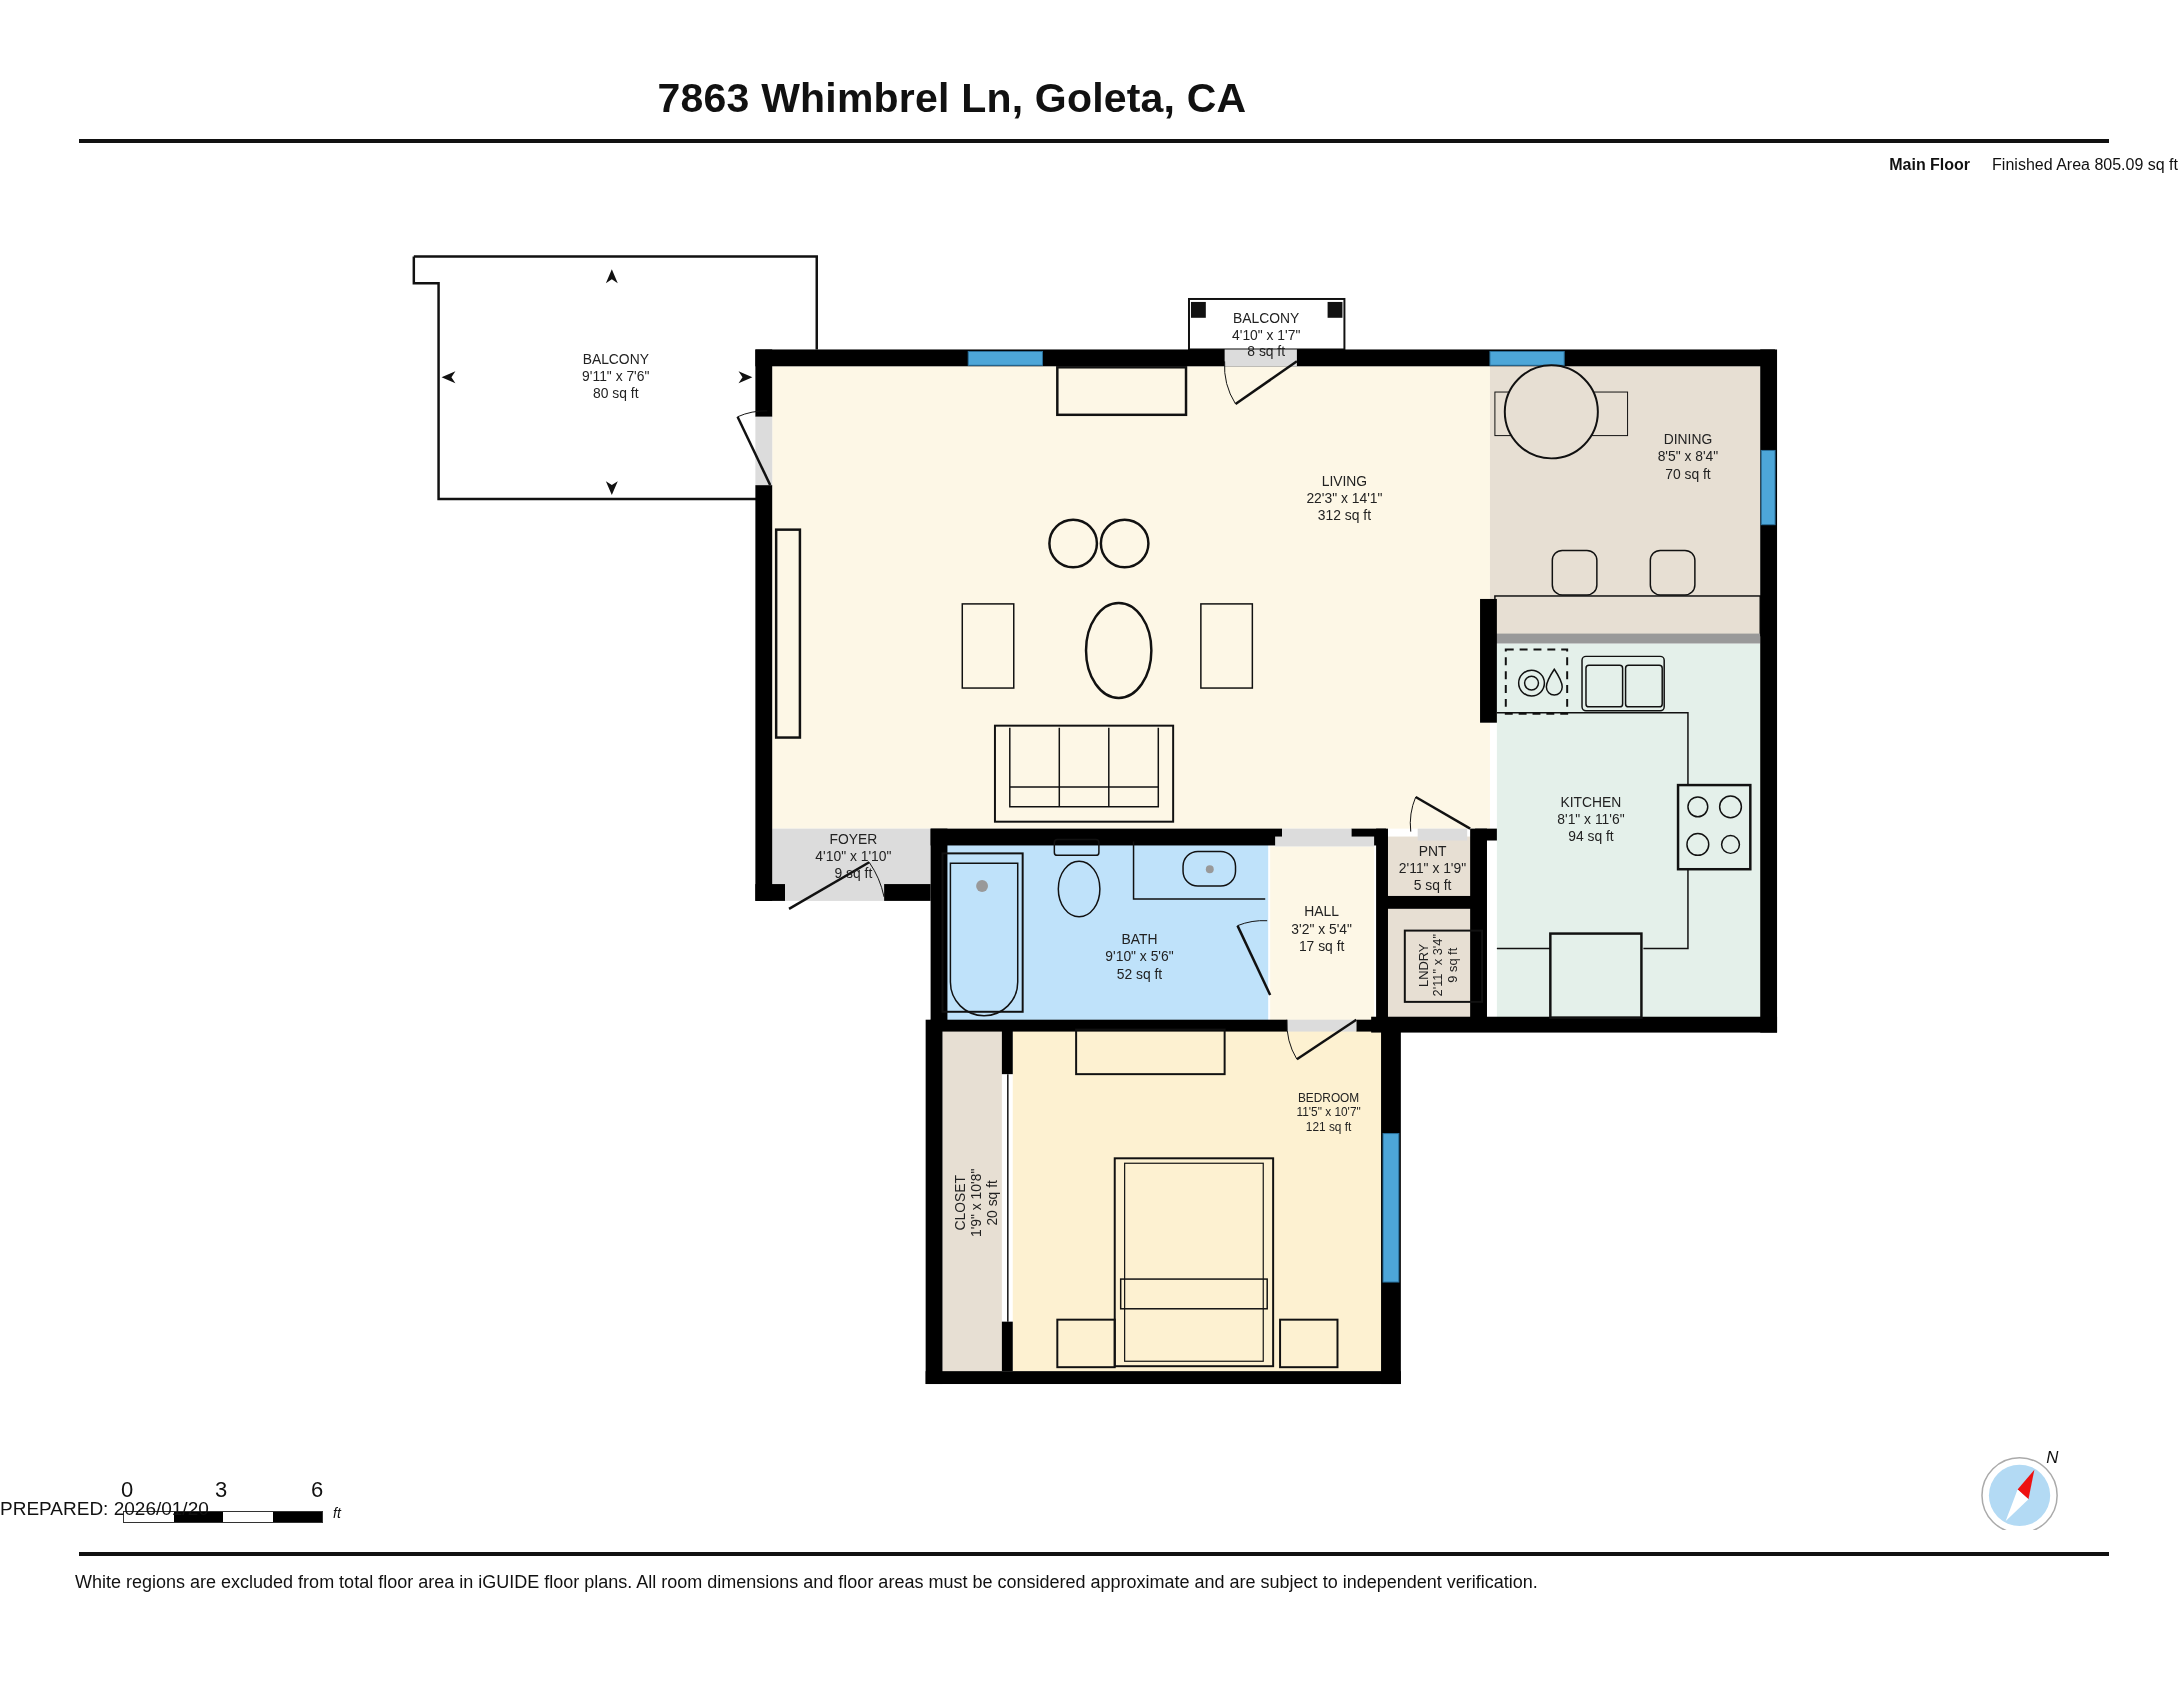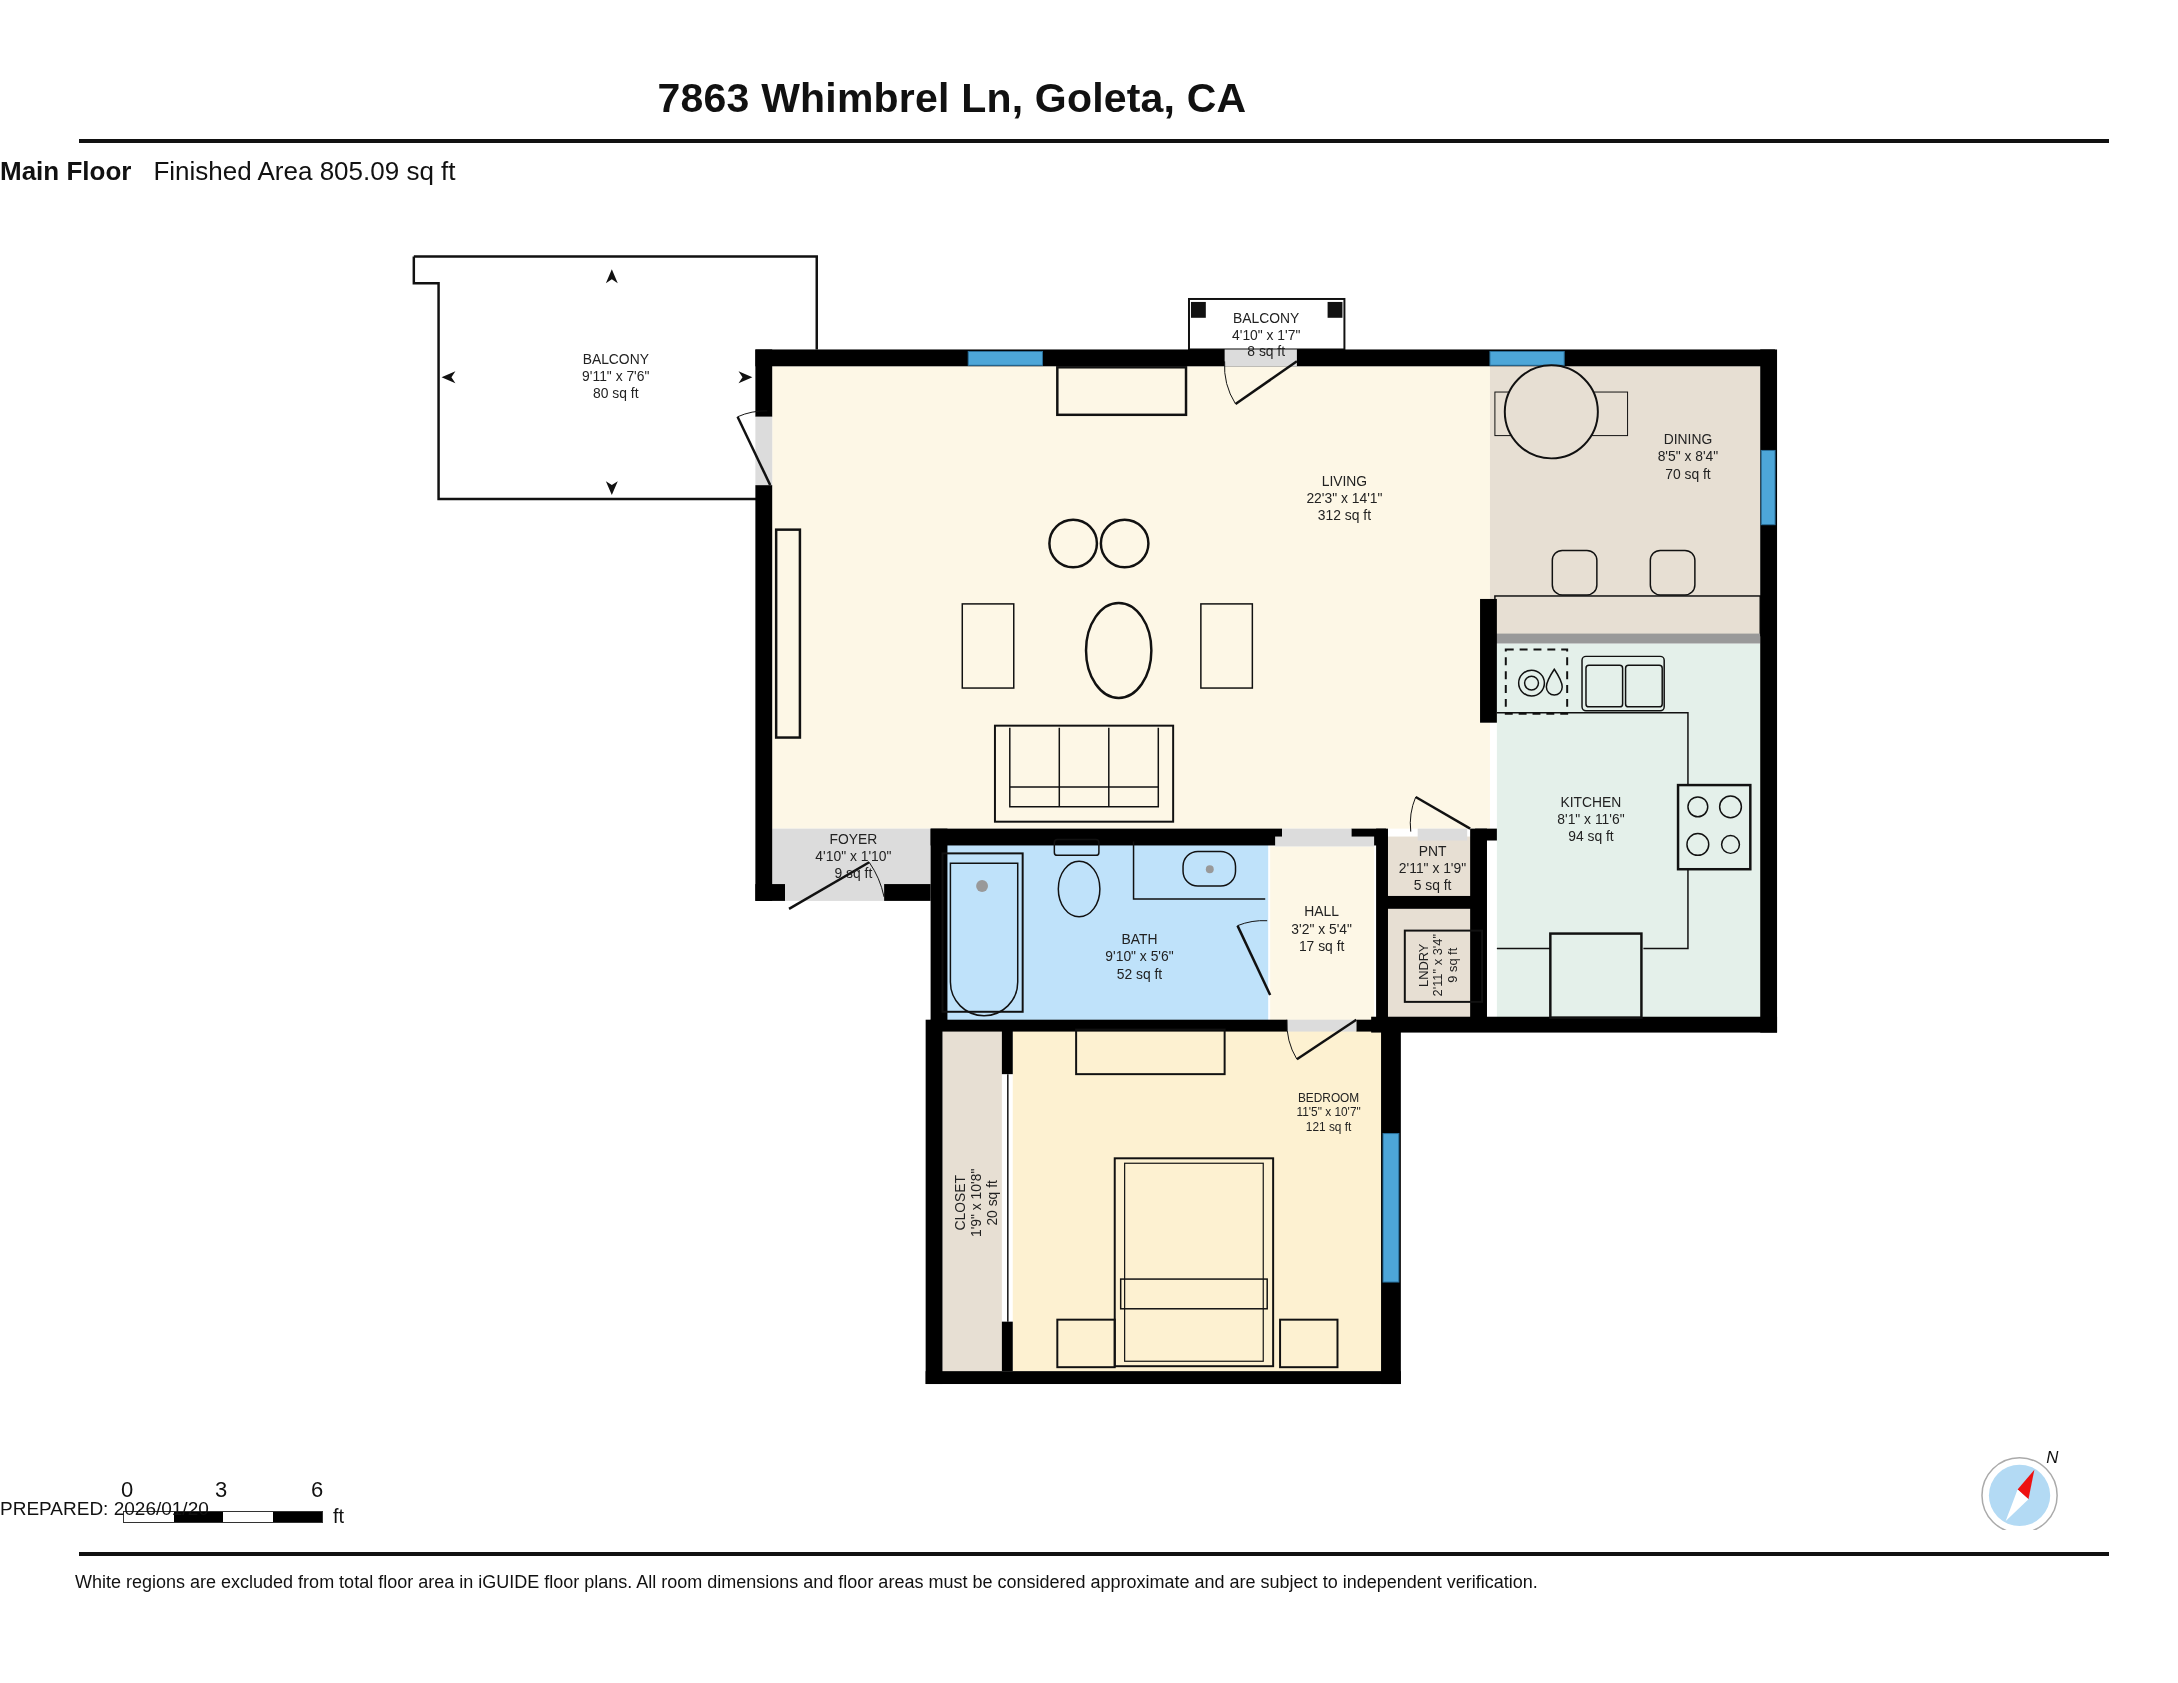--- a/index.html
+++ b/index.html
@@ -1,28 +1,28 @@
 <!DOCTYPE html>
 <html><head>
 <meta charset="utf-8">
 <style>
   html, body { margin:0; padding:0; background:#ffffff; }
   body { width:2178px; height:1683px; position:relative; overflow:hidden; font-family:"Liberation Sans", sans-serif; color:#111; }
   .abs { position:absolute; }
   .title { left:0; width:1904px; top:75px; text-align:center; font-size:41px; font-weight:bold; letter-spacing:0.2px; }
   .rule { left:79px; width:2030px; height:4px; background:#111; }
-  .subtitle { left:0; width:2178px; top:156px; text-align:left; font-size:26px; }
+  .subtitle { left:0; width:2178px; top:156px; text-align:right; font-size:16px; }
   .subtitle b { font-weight:bold; margin-right:22px; }
   .floorplan { left:0; top:0; width:2178px; height:1683px; }
   .room-label { font-family:"Liberation Sans", sans-serif; text-anchor:middle; fill:#222; }
   .scale { left:121px; top:1477px; width:257px; height:59px; }
   .scale .tick { position:absolute; top:0; font-size:22px; }
   .scale .bar { position:absolute; top:34px; left:2px; width:198px; height:10px; border:1px solid #333; display:flex; }
   .scale .bar span { flex:1; }
-  .scale .unit { position:absolute; left:212px; top:28px; font-size:20px; }
+  .scale .unit { position:absolute; left:212px; top:28px; font-size:14px;font-style:italic; }
   .prepared { left:0; width:2178px; top:1498px; text-align:left; font-size:19px; }
   .compass { left:1980px; top:1441px; width:89px; height:89px; }
   .disclaimer { left:75px; top:1572px; font-size:18px; }
 </style>
 </head>
 <body>
 
 <div class="abs title">7863 Whimbrel Ln, Goleta, CA</div>
 <div class="abs rule" style="top:139px;"></div>
 <div class="abs subtitle">

